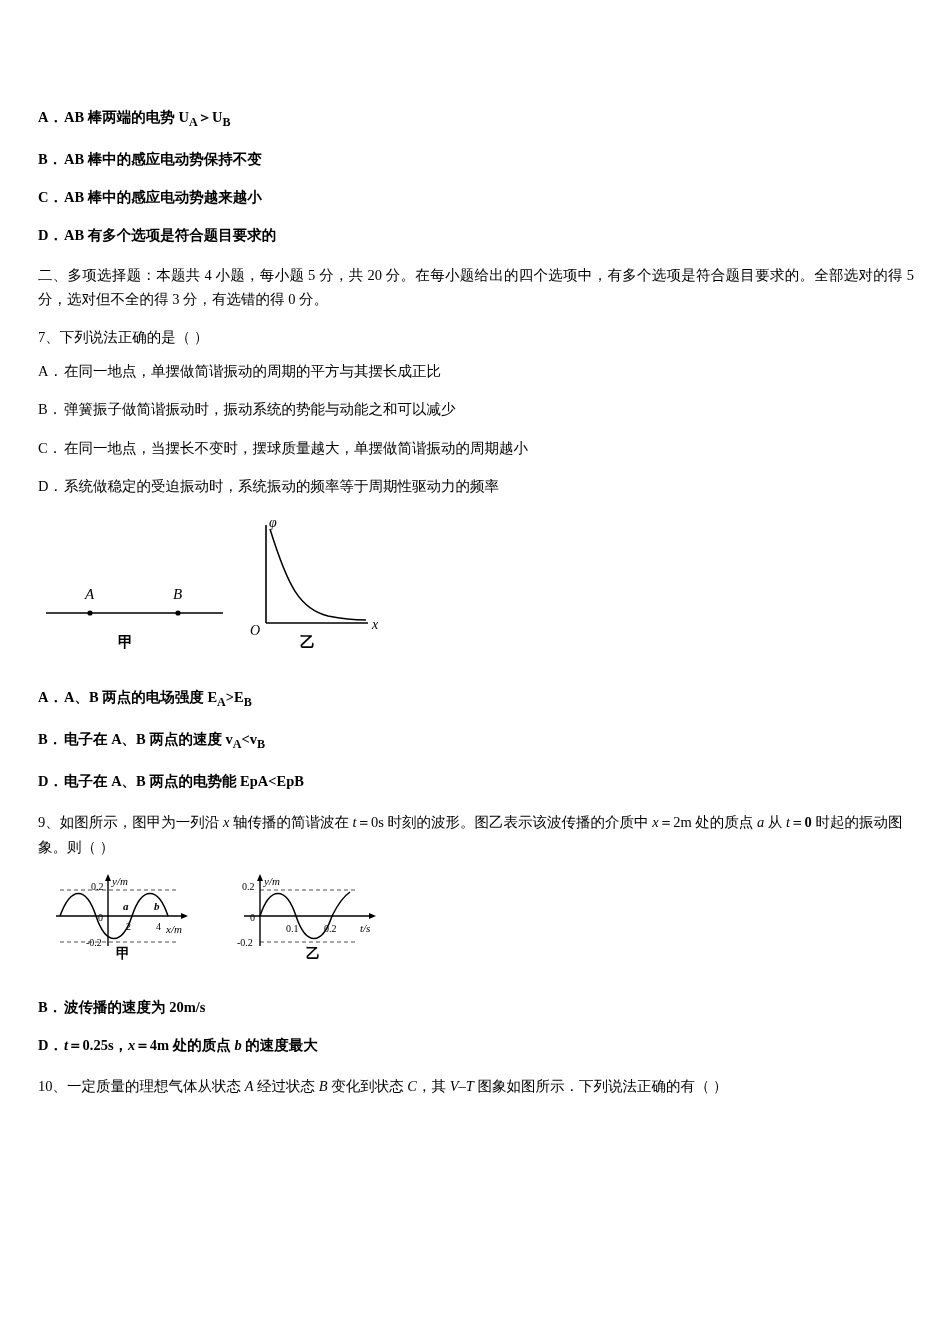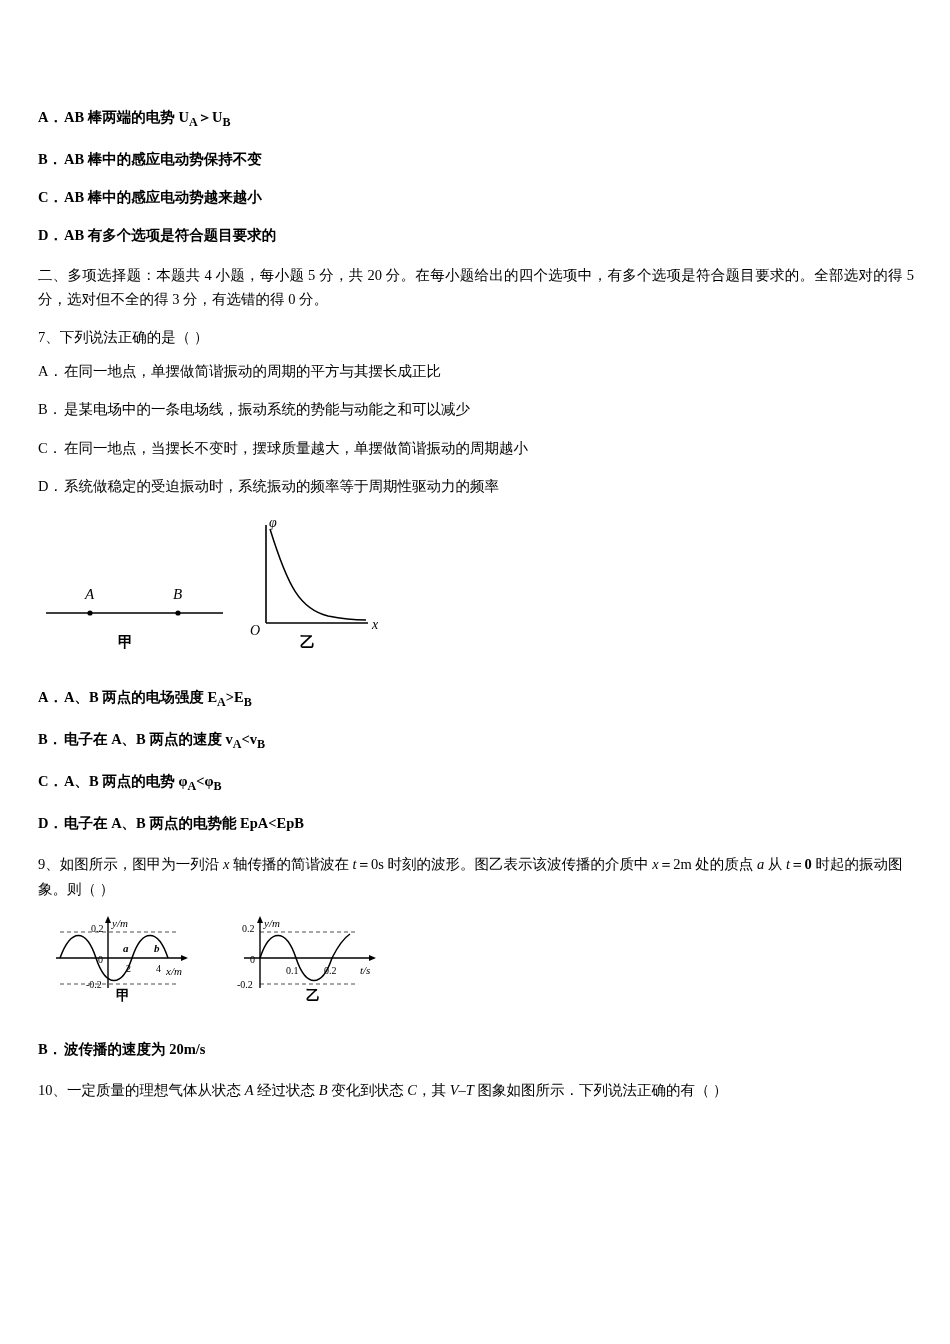--- a/index.html
+++ b/index.html
@@ -93,21 +93,21 @@
     </div>
 
     <div class="section-intro">二、多项选择题：本题共 4 小题，每小题 5 分，共 20 分。在每小题给出的四个选项中，有多个选项是符合题目要求的。全部选对的得 5 分，选对但不全的得 3 分，有选错的得 0 分。</div>
 
     <div class="qhead">7、下列说法正确的是（      ）</div>
     <div class="optlist normal">
       <div class="opt plain">
         <span class="lbl">A．</span><span>在同一地点，单摆做简谐振动的周期的平方与其摆长成正比</span>
       </div>
       <div class="opt plain">
-        <span class="lbl">B．</span><span>是某电场中的一条电场线，振动系统的势能与动能之和可以减少</span>
+        <span class="lbl">B．</span><span>弹簧振子做简谐振动时，振动系统的势能与动能之和可以减少</span>
       </div>
       <div class="opt plain">
         <span class="lbl">C．</span><span>在同一地点，当摆长不变时，摆球质量越大，单摆做简谐振动的周期越小</span>
       </div>
       <div class="opt plain">
         <span class="lbl">D．</span><span>系统做稳定的受迫振动时，系统振动的频率等于周期性驱动力的频率</span>
       </div>
     </div>
 
 
@@ -130,23 +130,20 @@
         <text x="262" y="132" font-size="15" font-weight="bold">乙</text>
       </svg>
     </div>
 
     <div class="optlist">
       <div class="opt">
         <span class="lbl">A．</span><span>A、B 两点的电场强度 E<sub>A</sub>&gt;E<sub>B</sub></span>
       </div>
       <div class="opt">
         <span class="lbl">B．</span><span>电子在 A、B 两点的速度 v<sub>A</sub>&lt;v<sub>B</sub></span>
-      </div>
-      <div class="opt">
-        <span class="lbl">C．</span><span>A、B 两点的电势 φ<sub>A</sub>&lt;φ<sub>B</sub></span>
       </div>
       <div class="opt">
         <span class="lbl">D．</span><span>电子在 A、B 两点的电势能 EpA&lt;EpB</span>
       </div>
     </div>
 
     <div class="qhead">9、如图所示，图甲为一列沿 <i>x</i> 轴传播的简谐波在 <i>t</i>＝0s 时刻的波形。图乙表示该波传播的介质中 <i>x</i>＝2m 处的质点 <i>a</i> 从 <i>t</i>＝<b>0</b> 时起的振动图象。则（        ）</div>
 
     <div class="figrow2">
       <svg width="876" height="110" viewBox="0 0 876 110">
@@ -189,18 +186,21 @@
           <text x="286" y="58" font-size="10">0.2</text>
           <text x="268" y="84" font-size="14" font-weight="bold">乙</text>
         </g>
       </svg>
     </div>
 
     <div class="optlist">
       <div class="opt">
         <span class="lbl">B．</span><span>波传播的速度为 20m/s</span>
       </div>
+      <div class="opt">
+        <span class="lbl">D．</span><span><i>t</i>＝0.25s，<i>x</i>＝4m 处的质点 <i>b</i> 的速度最大</span>
+      </div>
     </div>
 
     <div class="qhead">10、一定质量的理想气体从状态 <i>A</i> 经过状态 <i>B</i> 变化到状态 <i>C</i>，其 <i>V–T</i> 图象如图所示．下列说法正确的有（     ）</div>
 
   </div>
 </div>
 
 </body></html>

